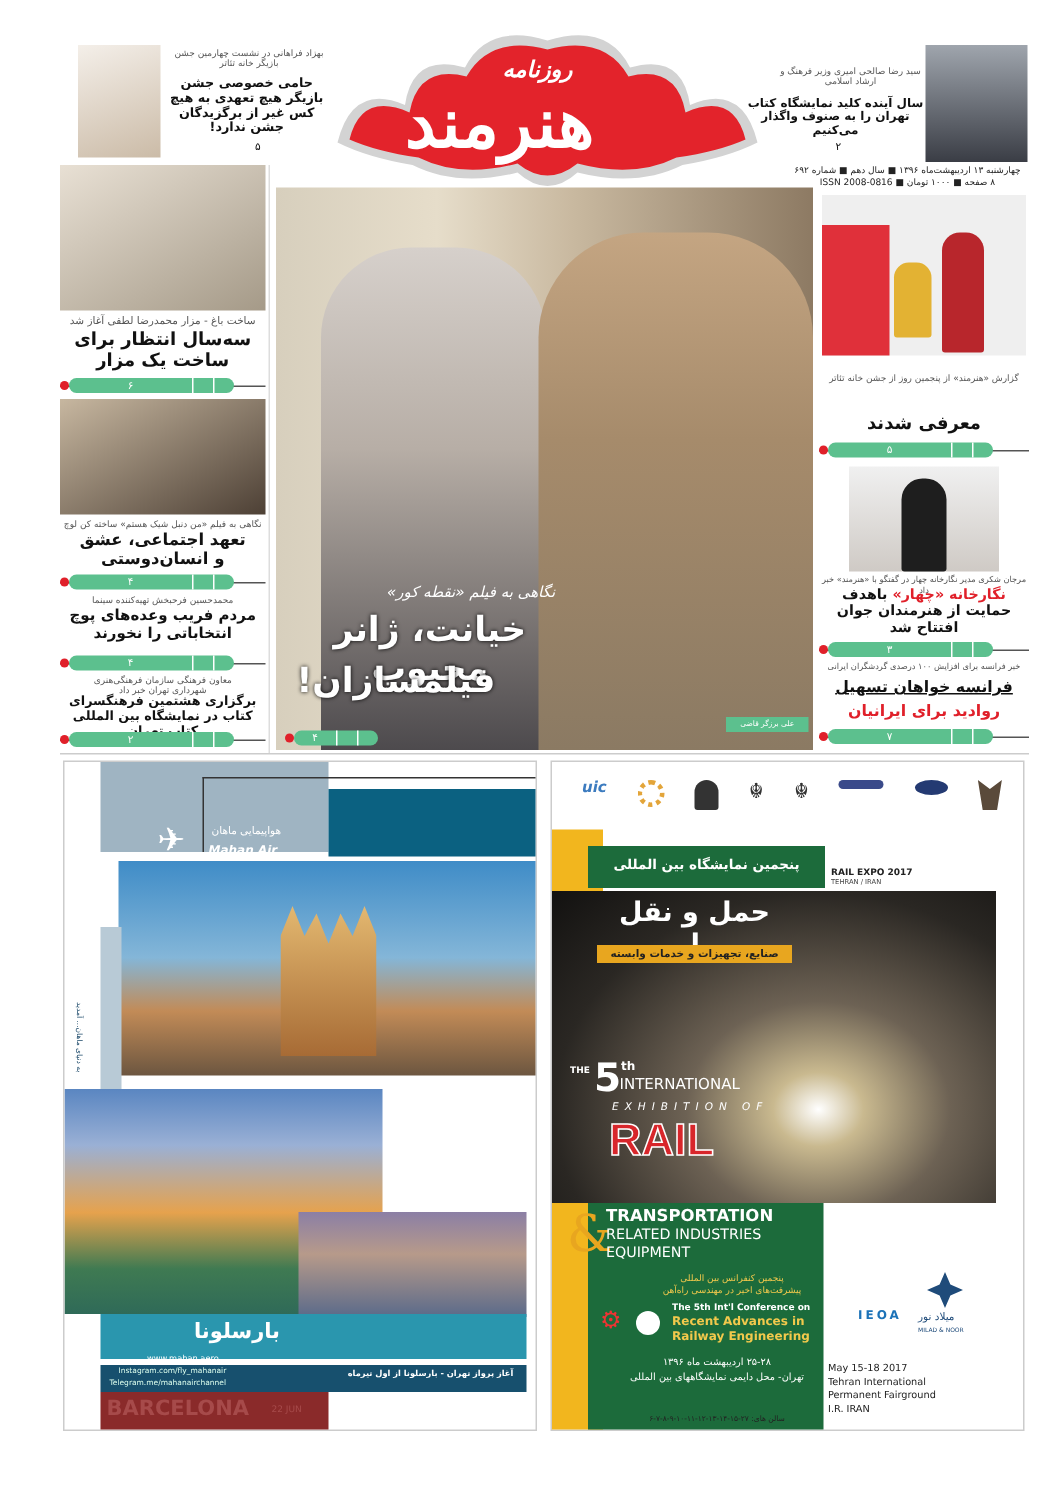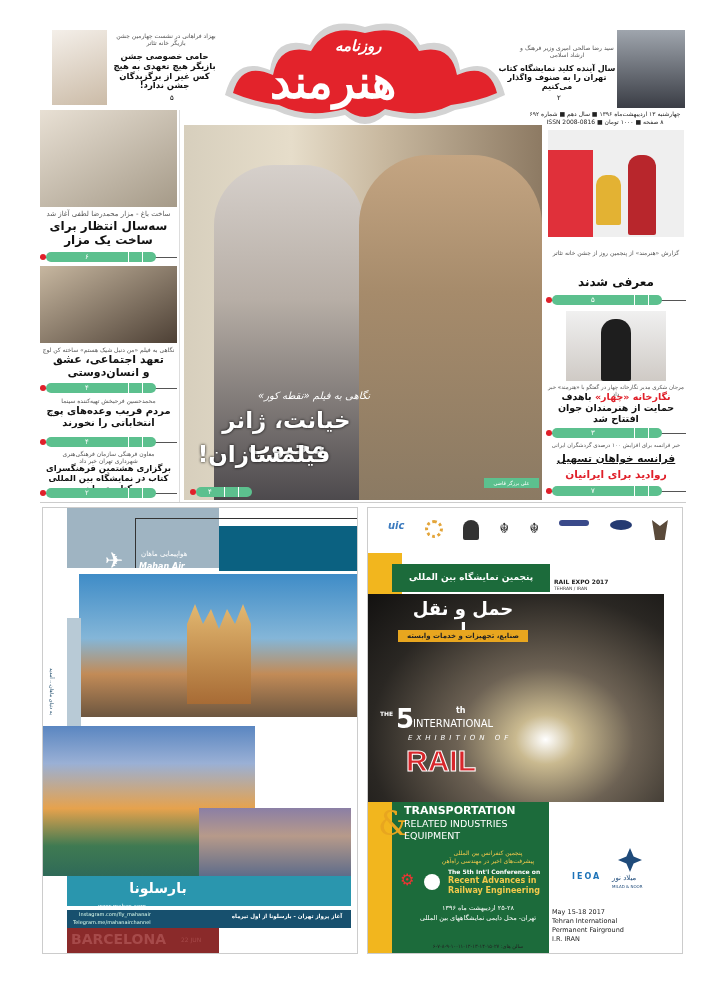--- a/index.html
+++ b/index.html
@@ -206,21 +206,21 @@
   <div class="abs" style="left:0;top:45px;width:34px;height:402px;background:#f2b61e;"></div>
   <div class="abs" style="left:24px;top:56px;width:158px;height:28px;background:#1c6b3b;"></div>
   <div class="abs rtl" style="left:24px;top:64px;width:158px;font-size:9px;color:#fff;font-weight:bold;">پنجمین نمایشگاه بین المللی</div>
   <div class="abs" style="left:186px;top:70px;font-size:6px;font-weight:bold;color:#222;">RAIL EXPO 2017</div>
   <div class="abs" style="left:186px;top:78px;font-size:4.5px;color:#444;">TEHRAN / IRAN</div>
   <div class="abs" style="left:0;top:86px;width:296px;height:208px;background:radial-gradient(ellipse at 60% 70%,#fff 0%,#c9b98f 12%,#6d6254 35%,#2a2723 70%,#121110 100%);"></div>
   <div class="abs rtl" style="left:30px;top:90px;width:130px;font-size:18px;font-weight:bold;color:#fff;">حمل و نقل ریلی</div>
   <div class="abs rtl" style="left:30px;top:122px;width:130px;height:12px;background:#e8a61f;font-size:7px;color:#222;font-weight:bold;line-height:12px;">صنایع، تجهیزات و خدمات وابسته</div>
   <div class="abs" style="left:12px;top:202px;font-size:6px;color:#fff;font-weight:bold;">THE</div>
   <div class="abs" style="left:28px;top:196px;font-size:26px;color:#fff;font-weight:bold;">5</div>
-  <div class="abs" style="left:46px;top:198px;font-size:8px;color:#fff;font-weight:bold;margin-left:42px;">th</div>
+  <div class="abs" style="left:46px;top:198px;font-size:8px;color:#fff;font-weight:bold;">th</div>
   <div class="abs" style="left:45px;top:210px;font-size:10px;color:#fff;">INTERNATIONAL</div>
   <div class="abs" style="left:40px;top:226px;font-size:7px;color:#fff;letter-spacing:4px;font-style:italic;">EXHIBITION OF</div>
   <div class="abs" style="left:38px;top:236px;font-size:30px;color:#d8262b;font-weight:bold;font-family:'Liberation Sans',sans-serif;-webkit-text-stroke:1px #fff;">RAIL</div>
   <div class="abs" style="left:24px;top:294px;width:157px;height:152px;background:#1c6b3b;"></div>
   <div class="abs" style="left:10px;top:295px;font-size:34px;color:#e8a61f;font-family:'DejaVu Serif',serif;">&amp;</div>
   <div class="abs" style="left:36px;top:296px;font-size:11px;color:#fff;font-weight:bold;">TRANSPORTATION</div>
   <div class="abs" style="left:36px;top:310px;font-size:9.5px;color:#fff;">RELATED INDUSTRIES</div>
   <div class="abs" style="left:36px;top:322px;font-size:9.5px;color:#fff;text-align:right;">EQUIPMENT</div>
   <div class="abs rtl" style="left:60px;top:341px;width:120px;font-size:6px;color:#f2c94c;">پنجمین کنفرانس بین المللی</div>
   <div class="abs rtl" style="left:60px;top:349px;width:120px;font-size:6px;color:#f2c94c;">پیشرفت‌های اخیر در مهندسی راه‌آهن</div>

